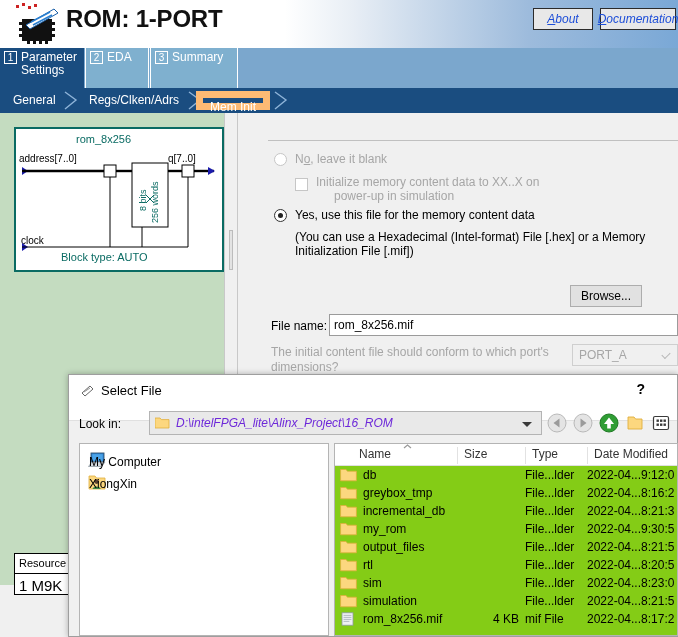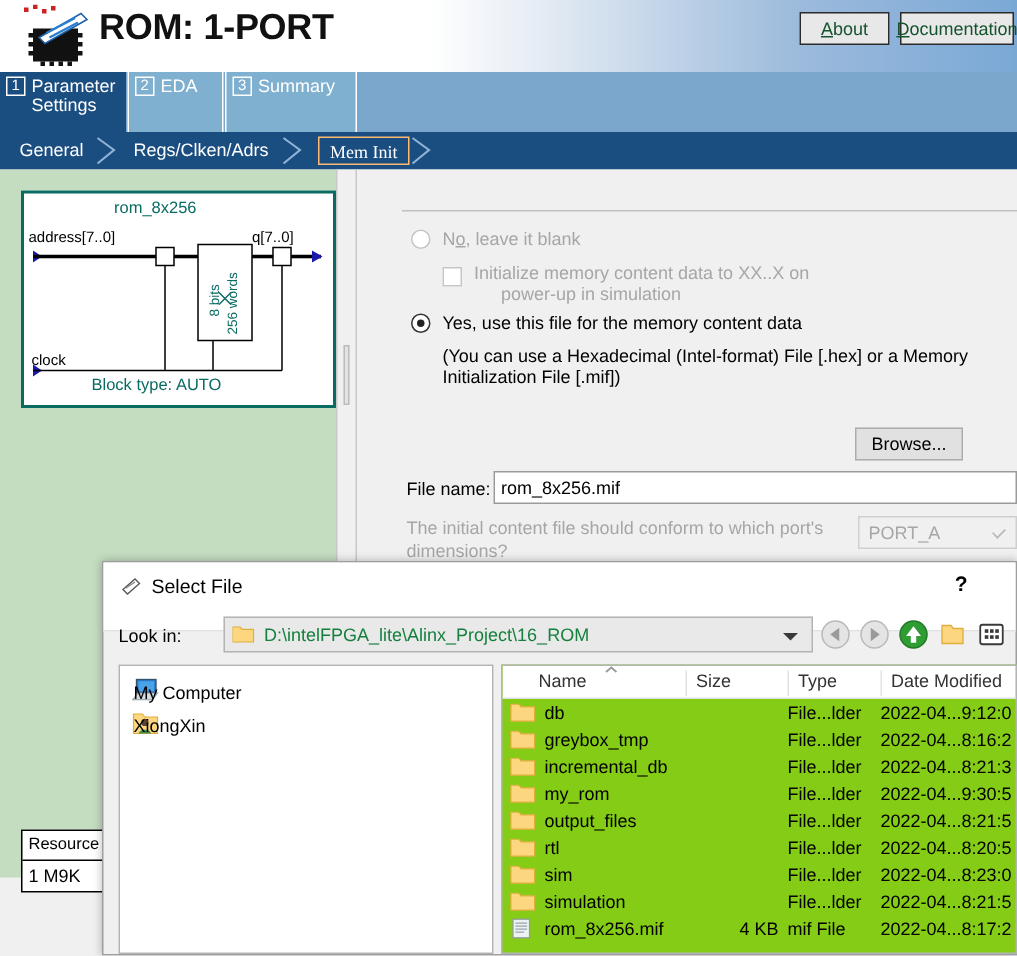--- a/index.html
+++ b/index.html
@@ -20,23 +20,24 @@
   }
   #chip-icon { position: absolute; left: 14px; top: 3px; width: 46px; height: 42px; }
   #app-title {
     position: absolute; left: 66px; top: 5px;
     font-size: 24px; font-weight: bold; color: #111;
     letter-spacing: -0.2px;
   }
   .hdr-btn {
     position: absolute; top: 8px; height: 22px;
     background: #e8e8e8; border: 1px solid #2b2b2b;
-    font-size: 12px; color: #14532d; cursor: pointer;
+    font-size: 12px; color: #1d4ed8; cursor: pointer;
     display: flex; align-items: center; justify-content: center;
     padding: 0 7px;
+    font-style: italic;
   }
   #btn-about { left: 533px; width: 60px; }
   #btn-doc { left: 600px; width: 76px; }
   .hdr-btn u { text-decoration: underline; }
 
   
   #tabstrip {
     position: absolute; left: 0; top: 48px; width: 678px; height: 40px;
     background: #7ba7cd;
   }
@@ -60,21 +61,21 @@
     position: absolute; left: 0; top: 88px; width: 678px; height: 25px;
     background: #1a4d80;
   }
   .subtab {
     position: absolute; top: 3px; height: 19px;
     color: #ffffff; font-size: 12px; line-height: 19px;
     padding: 0 7px; cursor: pointer; white-space: nowrap; text-align: right;
   }
   #sub-general { left: 6px; }
   #sub-regs { left: 82px; }
-  #sub-meminit { left: 212px; border: 1px solid #fdba74; font-family: Liberation Serif, serif; }
+  #sub-meminit { left: 196px; border: 7px solid #fdba74; }
   .chev { position: absolute; top: 2px; width: 22px; height: 21px; }
 
   
   #leftpanel {
     position: absolute; left: 0; top: 113px; width: 224px; height: 472px;
     background: #c4dcc0;
   }
   #diagram {
     position: absolute; left: 14px; top: 14px; width: 210px; height: 145px;
     background: #ffffff; border: 2px solid #0a6b63;
@@ -87,21 +88,21 @@
   .dg-label { position: absolute; color: #0a6b63; font-size: 11px; }
   .dg-black { position: absolute; color: #000; font-size: 10px; }
   #resource-box {
     position: absolute; left: 14px; top: 440px; width: 78px; height: 42px;
     background: #ffffff; border: 1px solid #000;
   }
   #resource-hdr {
     height: 20px; border-bottom: 1px solid #000; font-size: 11px;
     padding: 3px 0 0 4px; color: #000; overflow: hidden; white-space: nowrap;
   }
-  #resource-val { font-size: 12px; padding: 3px 0 0 4px; color: #000; }
+  #resource-val { font-size: 15px; padding: 3px 0 0 4px; color: #000; }
 
   #splitter {
     position: absolute; left: 224px; top: 113px; width: 14px; height: 472px;
     background: #f0f0f0; border-left: 1px solid #c8c8c8; border-right: 1px solid #c8c8c8;
   }
   #splitgrip {
     position: absolute; left: 229px; top: 230px; width: 4px; height: 40px;
     background: #e3e3e3; border: 1px solid #bcbcbc;
   }
 
@@ -180,21 +181,21 @@
     color: #000; cursor: pointer;
   }
   #lookin-label { position: absolute; left: 10px; top: 42px; font-size: 12px; color: #000; }
   #lookin-combo {
     position: absolute; left: 80px; top: 36px; width: 393px; height: 24px;
     background: #e9e9e9; border: 1px solid #b4b4b4;
   }
   #lookin-folder {
     position: absolute; left: 5px; top: 4px; width: 15px; height: 13px;
   }
-  #lookin-text { position: absolute; left: 26px; top: 4px; font-size: 12px; color: #15803d; }
+  #lookin-text { position: absolute; left: 26px; top: 4px; font-size: 12px; color: #6d28d9; font-style: italic; }
   #lookin-arrow {
     position: absolute; right: 9px; top: 10px;
     width: 0; height: 0; border-left: 5px solid transparent;
     border-right: 5px solid transparent; border-top: 5px solid #3a3a3a;
   }
   .tbbtn { position: absolute; top: 38px; width: 20px; height: 20px; cursor: pointer; }
   #tb-back { left: 478px; }
   #tb-fwd { left: 504px; }
   #tb-up { left: 530px; }
   #tb-newfolder { left: 556px; }

